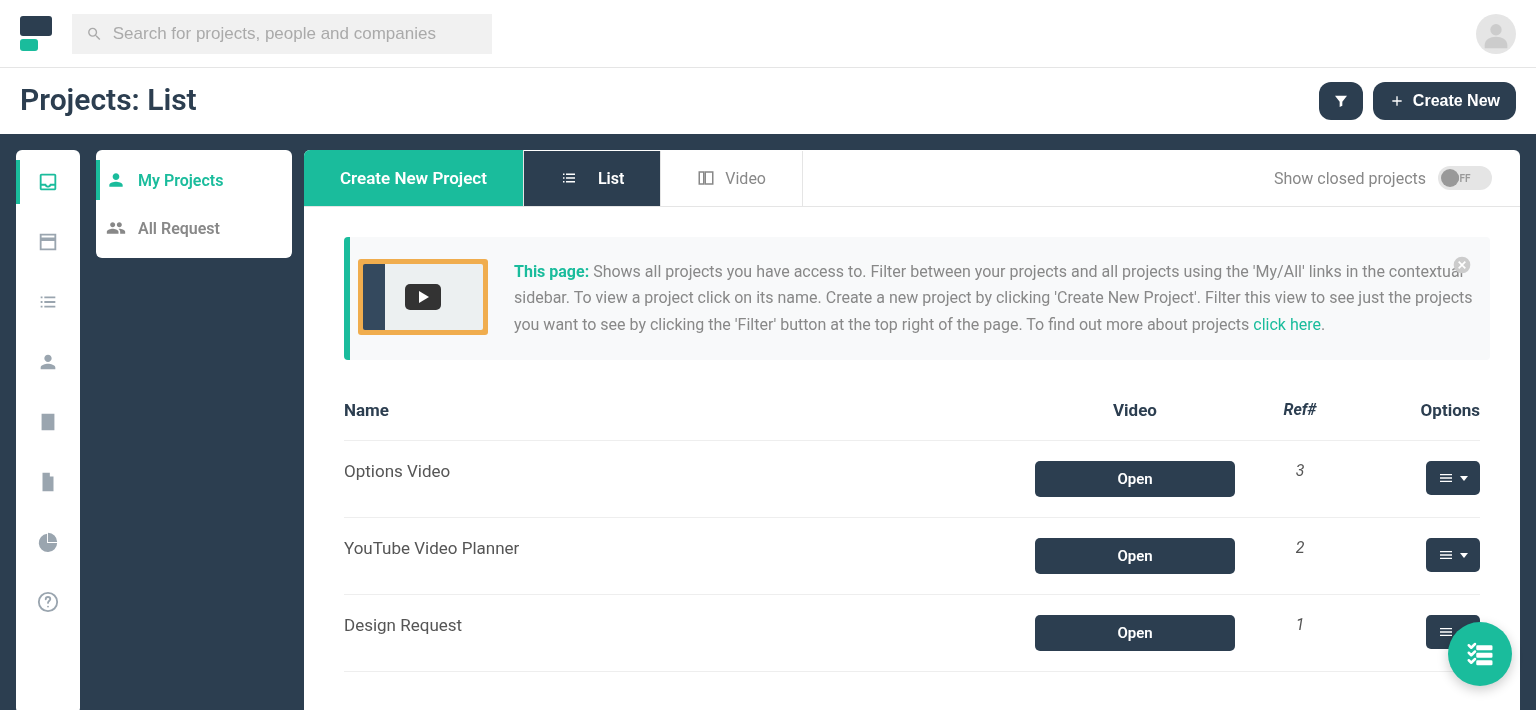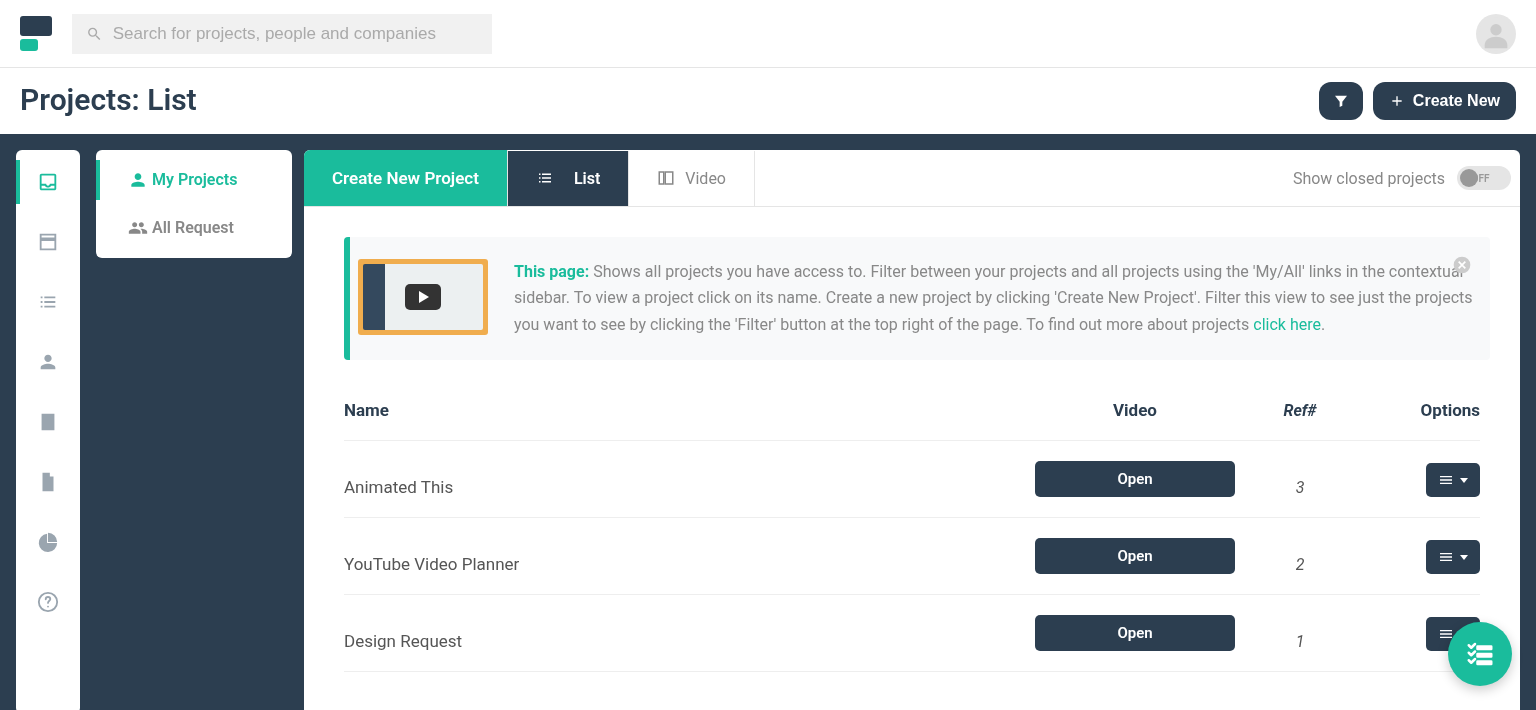--- a/index.html
+++ b/index.html
@@ -25,50 +25,50 @@
 
 .main-wrap { background: #2c3e50; padding: 16px 16px 0 0; display: flex; min-height: calc(100vh - 130px); }
 
 .rail { width: 64px; background: #fff; border-radius: 6px; margin-left: 16px; display: flex; flex-direction: column; align-items: center; padding-top: 20px; gap: 36px; }
 .rail-item { width: 24px; height: 24px; display: flex; align-items: center; justify-content: center; cursor: pointer; position: relative; }
 .rail-item svg { width: 22px; height: 22px; fill: #9aa5af; }
 .rail-item.active::before { content: ""; position: absolute; left: -20px; top: -10px; bottom: -10px; width: 4px; background: #1abc9c; }
 .rail-item.active svg { fill: #1abc9c; }
 
 .sub-sidebar { width: 196px; background: #fff; border-radius: 6px; margin-left: 16px; padding: 6px 0; align-self: flex-start; }
-.sub-item { display: flex; gap: 4px; padding: 14px 32px; cursor: pointer; color: #888; font-weight: 600; position: relative; }
+.sub-item { display: flex; align-items: center; gap: 12px; padding: 14px 10px; cursor: pointer; color: #888; font-weight: 600; position: relative; }
 .sub-item svg { width: 20px; height: 20px; fill: #888; }
 .sub-item.active { color: #1abc9c; }
 .sub-item.active svg { fill: #1abc9c; }
 .sub-item.active::before { content: ""; position: absolute; left: 0; top: 4px; bottom: 4px; width: 4px; background: #1abc9c; }
 
 .content { flex: 1; background: #fff; border-radius: 6px 6px 0 0; margin-left: 12px; overflow: hidden; }
 
 .tabs-row { display: flex; align-items: center; border-bottom: 1px solid #e5e5e5; }
-.tab { padding: 18px 28px; display: flex; align-items: center; gap: 10px; cursor: pointer; font-size: 16px; color: #888; border-right: 1px solid #e5e5e5; }
+.tab { padding: 18px 36px; display: flex; align-items: center; gap: 10px; cursor: pointer; font-size: 16px; color: #888; border-right: 1px solid #e5e5e5; }
 .tab svg { width: 18px; height: 18px; fill: currentColor; }
 .tab.create { background: #1abc9c; color: #fff; font-weight: 600; font-size: 17px; }
 .tab.list { background: #2c3e50; color: #fff; font-weight: 600; gap: 20px; }
-.tabs-row .toggle-wrap { margin-left: auto; margin-right: 9px; display: flex; align-items: center; gap: 12px; color: #888; font-size: 16px; }
+.tabs-row .toggle-wrap { margin-left: auto; margin-right: 28px; display: flex; align-items: center; gap: 12px; color: #888; font-size: 16px; }
 .toggle { width: 54px; height: 24px; background: #e5e5e5; border-radius: 12px; position: relative; cursor: pointer; display: flex; align-items: center; justify-content: center; padding-right: 7px; font-size: 10px; color: #999; font-weight: 600;}
 .toggle::before { content: ""; position: absolute; left: 3px; top: 3px; width: 18px; height: 18px; background: #999; border-radius: 50%; }
 
 .info-box { margin: 30px 30px 20px 40px; background: #f8f9fa; border-left: 6px solid #1abc9c; border-radius: 4px; padding: 22px 8px; display: flex; gap: 26px; position: relative; align-items: flex-start; }
 .info-thumb { width: 130px; height: 76px; background: #f0ad4e; border-radius: 3px; display: flex; align-items: center; justify-content: center; flex-shrink: 0; position: relative; overflow: hidden; }
 .info-thumb-inner { position: absolute; inset: 5px; background: linear-gradient(90deg, #34495e 0 18%, #ecf0f1 18% 100%); border-radius: 2px; }
 .info-thumb-play { position: relative; width: 36px; height: 26px; background: #333; border-radius: 5px; display: flex; align-items: center; justify-content: center; }
 .info-thumb-play::after { content: ""; border-left: 10px solid #fff; border-top: 6px solid transparent; border-bottom: 6px solid transparent; margin-left: 2px;}
 .info-text { flex: 1; color: #888; font-size: 16px; line-height: 1.65; }
 .info-text strong { color: #1abc9c; font-weight: 700; }
 .info-text a { color: #1abc9c; text-decoration: none; }
 .info-close { position: absolute; top: 18px; right: 18px; width: 20px; height: 20px; cursor: pointer; }
 .info-close svg { width: 20px; height: 20px; fill: #ccc; }
 
 .table { margin: 10px 40px 0 40px; }
-.thead, .trow { display: flex; align-items: flex-end; padding: 20px 0; border-bottom: 1px solid #eee; }
+.thead, .trow { display: flex; align-items: flex-start; padding: 20px 0; border-bottom: 1px solid #eee; }
 .thead { font-weight: 700; color: #2c3e50; font-size: 17px; }
 .col-name { flex: 1; color: #2c3e50; font-size: 17px; }
 .trow .col-name { color: #555; }
 .col-status { width: 210px; text-align: center; }
 .col-ref { width: 120px; text-align: center; color: #555; font-size: 16px; font-style: italic;}
 .thead .col-ref { color: #2c3e50; }
 .col-options { width: 120px; text-align: right; }
 .status-pill { display: inline-block; background: #2c3e50; color: #fff; padding: 9px 0; border-radius: 5px; font-weight: 600; width: 200px; text-align: center; font-size: 15px;}
 .opt-btn { display: inline-flex; align-items: center; gap: 6px; background: #2c3e50; color: #fff; border: none; border-radius: 5px; padding: 9px 12px; cursor: pointer; }
 .opt-btn svg { width: 16px; height: 16px; fill: #fff; }
@@ -222,21 +222,21 @@
 
     <div class="table">
       <div class="thead">
         <div class="col-name">Name</div>
         <div class="col-status">Video</div>
         <div class="col-ref">Ref#</div>
         <div class="col-options">Options</div>
       </div>
 
       <div class="trow">
-        <div class="col-name">Animated This</div>
+        <div class="col-name">Options Video</div>
         <div class="col-status"><span class="status-pill">Open</span></div>
         <div class="col-ref">3</div>
         <div class="col-options"><button class="opt-btn">
               <svg viewBox="0 0 24 24">
                 <path d="M3 6h18v2H3zM3 11h18v2H3zM3 16h18v2H3z"></path>
               </svg>
               <span class="caret"></span>
             </button></div>
       </div>
 

